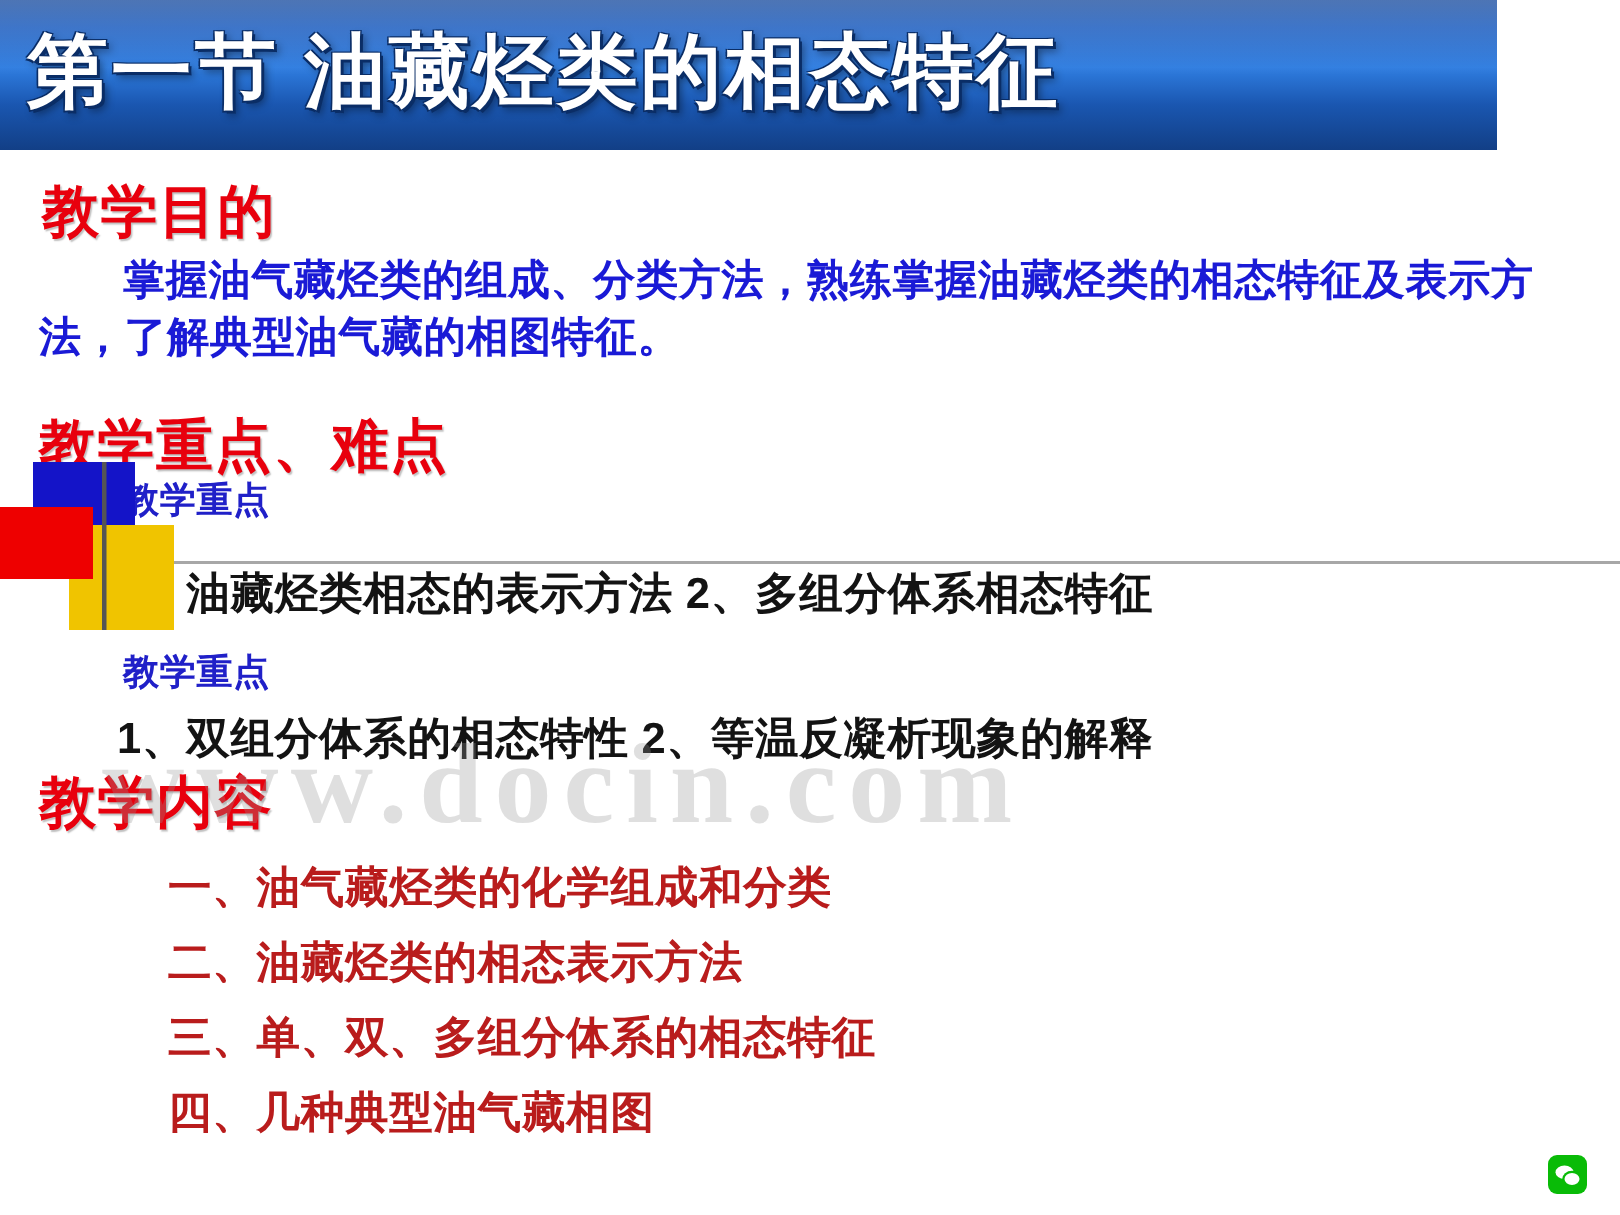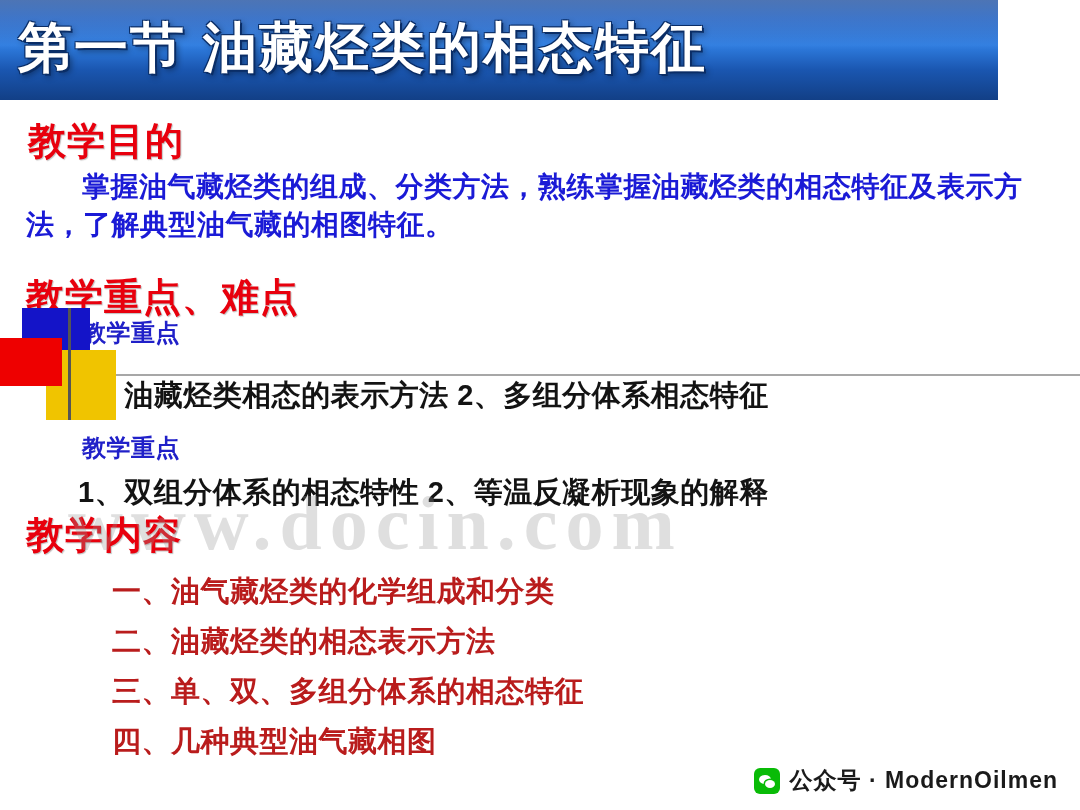--- a/index.html
+++ b/index.html
@@ -254,16 +254,15 @@
 
   <div class="list-item li-1">一、油气藏烃类的化学组成和分类</div>
   <div class="list-item li-2">二、油藏烃类的相态表示方法</div>
   <div class="list-item li-4">四、几种典型油气藏相图</div>
   <div class="list-item li-3">三、单、双、多组分体系的相态特征</div>
 
   <div class="watermark">www.docin.com</div>
 
   <div class="footer">
     <span class="wechat-badge"></span>
-    <span class="footer-text">公众号 · ModernOilmen</span>
   </div>
 
 </div>
 
 </body></html>

